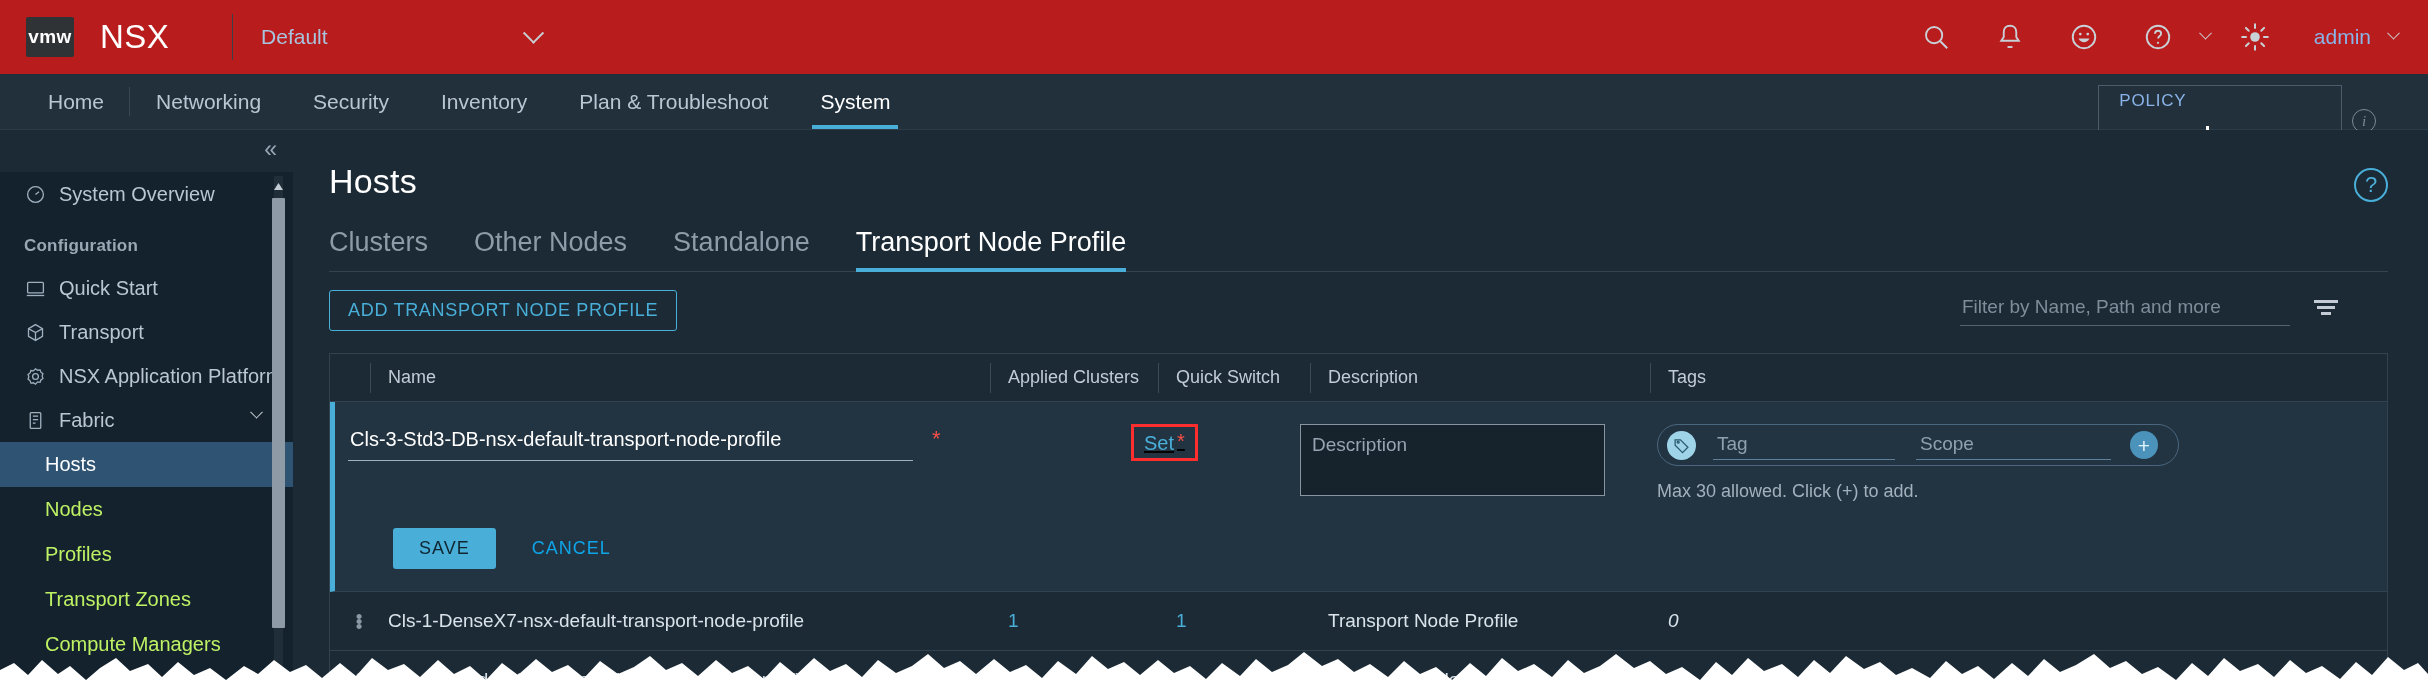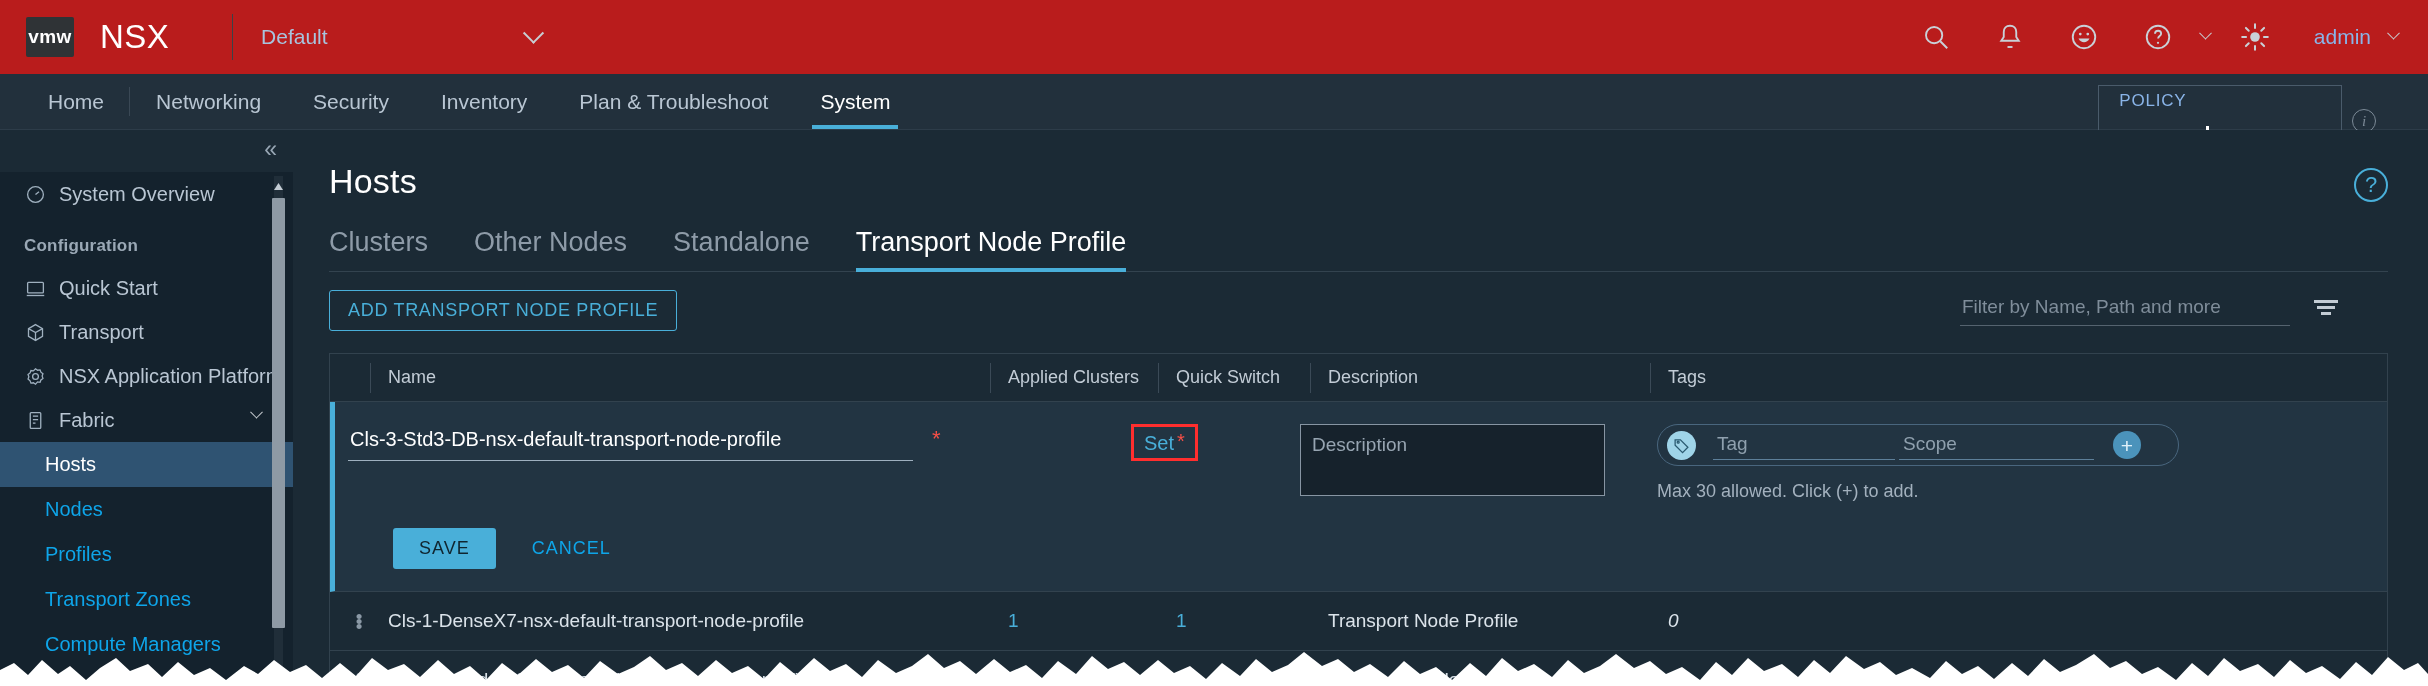--- a/index.html
+++ b/index.html
@@ -83,21 +83,21 @@
   .collapse-btn { position: absolute; right: 16px; top: 8px; color: #98a7b5;
     font-size: 23px; cursor: pointer; line-height: 1; }
   .side-scroll { position: relative; height: 514px; }
   .side-item { height: 44px; display: flex; align-items: center; padding-left: 24px;
     color: #b9c6d3; font-size: 20px; cursor: pointer; gap: 13px; }
   .side-item .sico { width: 22px; height: 22px; display: flex; align-items: center;
     justify-content: center; color: #9fb0bf; flex: 0 0 22px; }
   .side-group-label { padding: 20px 0 10px 24px; color: #9aa8b5; font-size: 17px;
     font-weight: bold; letter-spacing: .2px; }
   .side-sub { height: 45px; display: flex; align-items: center; padding-left: 45px;
-    color: #0ea5e9; font-size: 20px; cursor: pointer; }
+    color: #bef264; font-size: 20px; cursor: pointer; }
   .side-sub.active { background: #2f5372; color: #ffffff; }
   .side-item.expandable { justify-content: flex-start; position: relative; }
   .side-item .exp-chev { position: absolute; right: 32px; top: 14px; }
   .side-scrollbar { position: absolute; right: 8px; top: 4px; width: 13px; bottom: 0; }
   .sb-track { position: absolute; top: 0; bottom: 0; left: 2px; width: 9px; background: #202e39; }
   .sb-thumb { position: absolute; top: 22px; left: 0; width: 13px; height: 430px;
     background: #8e9aa5; border-radius: 1px; cursor: pointer; }
   .sb-up { position: absolute; top: 2px; left: 1px; width: 11px; height: 16px;
     display: flex; align-items: center; justify-content: center; color: #c3ccd4; }
 
@@ -147,38 +147,38 @@
     border-bottom: 1px solid #32424e; padding: 0; height: 190px; }
   .edit-inner { display: flex; padding-top: 22px; }
   .name-field-wrap { flex: 0 0 655px; padding-left: 13px; position: relative; }
   .name-input { width: 565px; background: transparent; border: none;
     border-bottom: 1px solid #9fb0bf; color: #ffffff; font-size: 20px;
     padding: 4px 2px 9px 2px; outline: none; font-family: "Liberation Sans", sans-serif; }
   .req-star { color: #f54f47; font-size: 22px; position: absolute; }
   .star-name { left: 597px; top: 2px; }
   .set-cell { flex: 0 0 310px; display: flex; justify-content: flex-start; padding-left: 141px; }
   .set-hl { border: 3px solid #ff2e2e; padding: 3px 10px 5px; display: inline-flex;
-    align-items: flex-start; gap: 3px; cursor: pointer; height: 37px; }
+    align-items: flex-start; gap: 3px; cursor: pointer; height: 37px; text-decoration: underline; }
   .set-link { color: #49afd9; font-size: 20px; line-height: 26px; }
   .desc-cell { flex: 0 0 340px; }
   .desc-box { width: 305px; height: 72px; background: #16222c; border: 1px solid #8795a3;
     color: #97a5b2; font-size: 19px; padding: 9px 11px; resize: none; outline: none;
     font-family: "Liberation Sans", sans-serif; }
   .desc-box::placeholder { color: #97a5b2; }
   .tags-cell { flex: 1 1 auto; padding-left: 17px; }
   .tag-pill { display: flex; align-items: center; width: 522px; height: 42px;
     border: 1px solid #49667e; border-radius: 21px; padding: 0 7px 0 9px; background: transparent; }
   .tag-badge { width: 29px; height: 29px; border-radius: 50%; background: #9fd4e8;
     display: flex; align-items: center; justify-content: center; flex: 0 0 29px; }
   .tag-inp { background: transparent; border: none; border-bottom: 1px solid #5d7f99;
     color: #cfd8e0; font-size: 19px; outline: none; padding: 2px 4px 4px;
     font-family: "Liberation Sans", sans-serif; }
   .tag-inp::placeholder { color: #8fa0ae; }
   .tag-inp.t1 { width: 182px; margin-left: 17px; }
-  .tag-inp.t2 { width: 195px; margin-left: 4px; }
+  .tag-inp.t2 { width: 195px; margin-left: 21px; }
   .plus-btn { width: 28px; height: 28px; border-radius: 50%; background: #4b93bb;
     color: #dff1fa; font-size: 21px; display: flex; align-items: center;
     justify-content: center; margin-left: 19px; cursor: pointer; line-height: 1; }
   .tag-hint { color: #a3b1be; font-size: 18px; margin-top: 15px; }
 
   .edit-actions { position: absolute; left: 58px; bottom: 22px; display: flex;
     align-items: center; gap: 30px; }
   .btn-save { background: #49afd9; color: #10252f; border: none; font-size: 18px;
     letter-spacing: 1px; padding: 10px 26px; border-radius: 3px; cursor: pointer;
     font-family: "Liberation Sans", sans-serif; }

